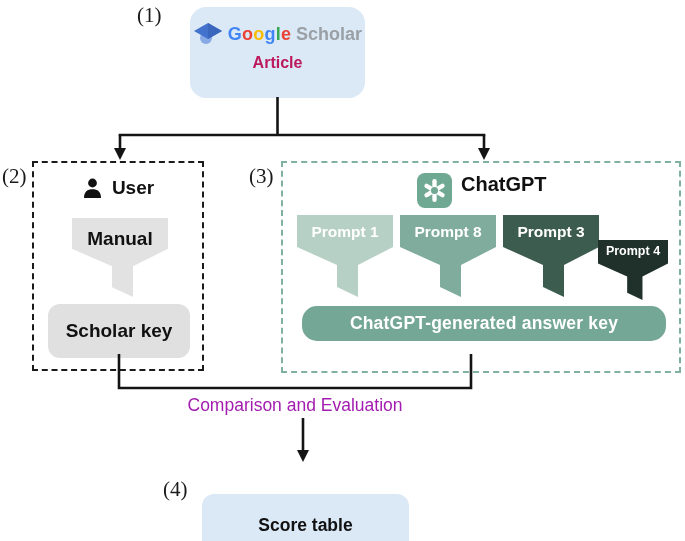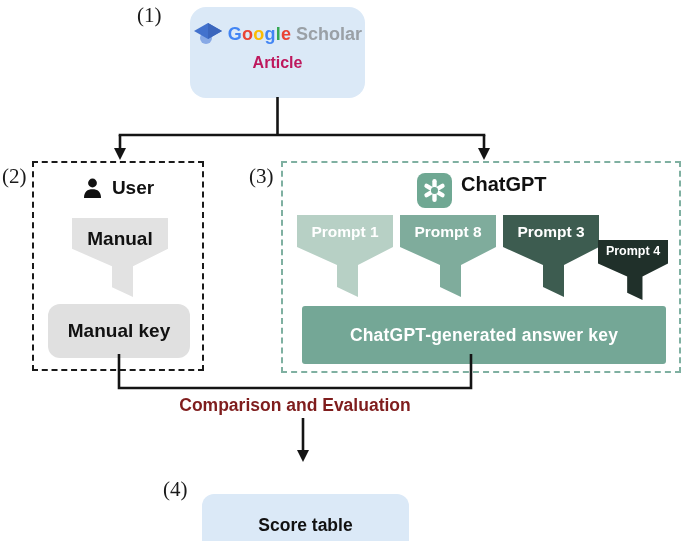--- a/index.html
+++ b/index.html
@@ -67,25 +67,25 @@
   .funnel svg { display: block; width: 100%; height: 100%; }
   .funnel-label {
     position: absolute; left: 0; top: 8px; width: 100%;
     text-align: center; font-weight: 700; color: #ffffff; font-size: 15.5px;
   }
   .funnel-label.dark-text { color: #111; font-size: 19px; top: 10px; }
   .funnel-label.small { font-size: 12.5px; top: 4px; }
   
   .answerkey-box { left: 48px; top: 304px; width: 142px; height: 54px; border-radius: 12px; }
   .answerkey-box span { font-size: 19px; font-weight: 700; color: #111; }
-  .gpt-output-box { left: 302px; top: 306px; width: 364px; height: 58px; border-radius: 3px; }
+  .gpt-output-box { left: 302px; top: 306px; width: 364px; height: 35px; border-radius: 15px; }
   .gpt-output-box span { font-size: 17.5px; font-weight: 700; color: #ffffff; letter-spacing: 0.2px; }
   .comparison-label {
     left: 130px; top: 395px; width: 330px; text-align: center;
-    font-size: 17.5px; font-weight: 700; color: #7f1d1d; z-index: 2;
+    font-size: 17.5px; font-weight: 400; color: #a21caf; z-index: 2;
   }
   .score-box { left: 202px; top: 474px; width: 207px; height: 62px; border-radius: 12px; margin-top: 20px; }
   .score-box span { font-size: 17.5px; font-weight: 700; color: #111; }
   .connector-overlay {
     position: absolute; left: 0; top: 0; width: 685px; height: 541px;
     z-index: 3; pointer-events: none;
   }
 </style>
 </head>
 <body>
@@ -126,21 +126,21 @@
   </div>
 
   <div class="abs funnel" style="left:72px; top:218px; width:96px; height:79px;">
     <svg viewBox="0 0 96 82" preserveAspectRatio="none">
       <polygon points="0,0 96,0 96,32 61,50 61,82 40,72 40,50 0,32" fill="#e2e2e2"></polygon>
     </svg>
     <div class="funnel-label dark-text">Manual</div>
   </div>
 
   <div class="abs rounded-box answerkey-box" style="background: rgb(224, 224, 224);">
-    <span>Manual key</span>
+    <span>Scholar key</span>
   </div>
 
   <div class="abs panel-gpt"></div>
   <div class="abs gpt-header">
     <span class="gpt-logo-sq" style="background: rgb(111, 168, 147);">
       <svg width="27" height="27" viewBox="0 0 32 32">
         <g transform="translate(16,16)" fill="#ffffff">
           <g transform="rotate(0)">
               <rect x="-2.6" y="-13.5" width="5.2" height="14.5" rx="2.6"></rect>
             </g>

